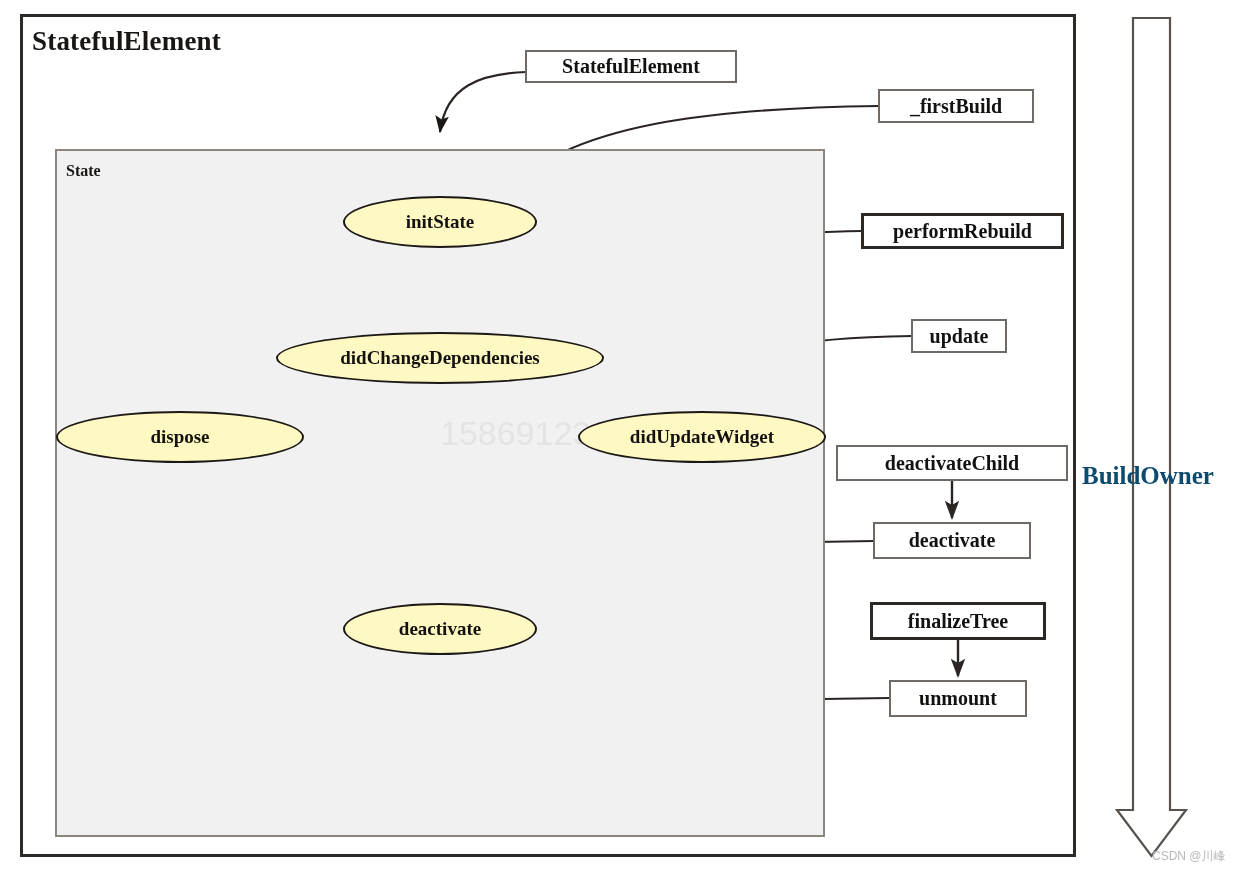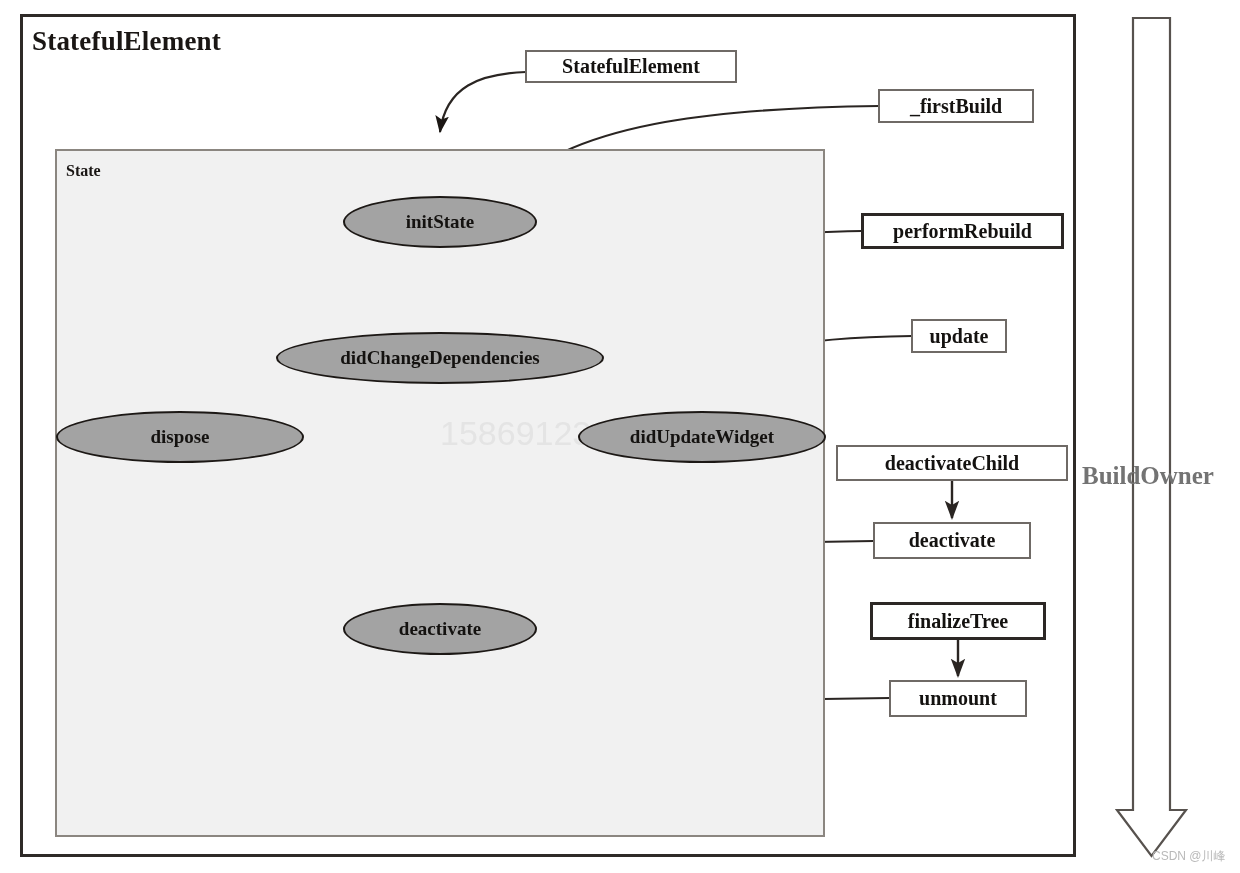--- a/index.html
+++ b/index.html
@@ -59,21 +59,21 @@
     color: #1a1614;
     white-space: nowrap;
   }
   .title-outer { left: 32px; top: 26px; font-size: 27px; letter-spacing: .2px; }
   .title-inner { left: 66px; top: 162px; font-size: 16px; }
 
   
   .node-ellipse {
     position: absolute;
     box-sizing: border-box;
-    background: #a3a3a3;
+    background: #fef9c3;
     border: 2px solid #1c1815;
     border-radius: 50%;
     display: flex;
     align-items: center;
     justify-content: center;
     font-size: 19px;
     font-weight: bold;
     color: #141210;
     white-space: nowrap;
   }
@@ -92,21 +92,21 @@
     color: #141210;
     white-space: nowrap;
   }
   .node-rect.strong { border: 3px solid #2c2825; }
 
   
   .side-label {
     position: absolute;
     font-size: 25px;
     font-weight: bold;
-    color: #737373;
+    color: #0c4a6e;
     white-space: nowrap;
   }
 
   
   .watermark-center {
     position: absolute;
     left: 440px;
     top: 414px;
     font-size: 34px;
     color: #e4e4e4;

